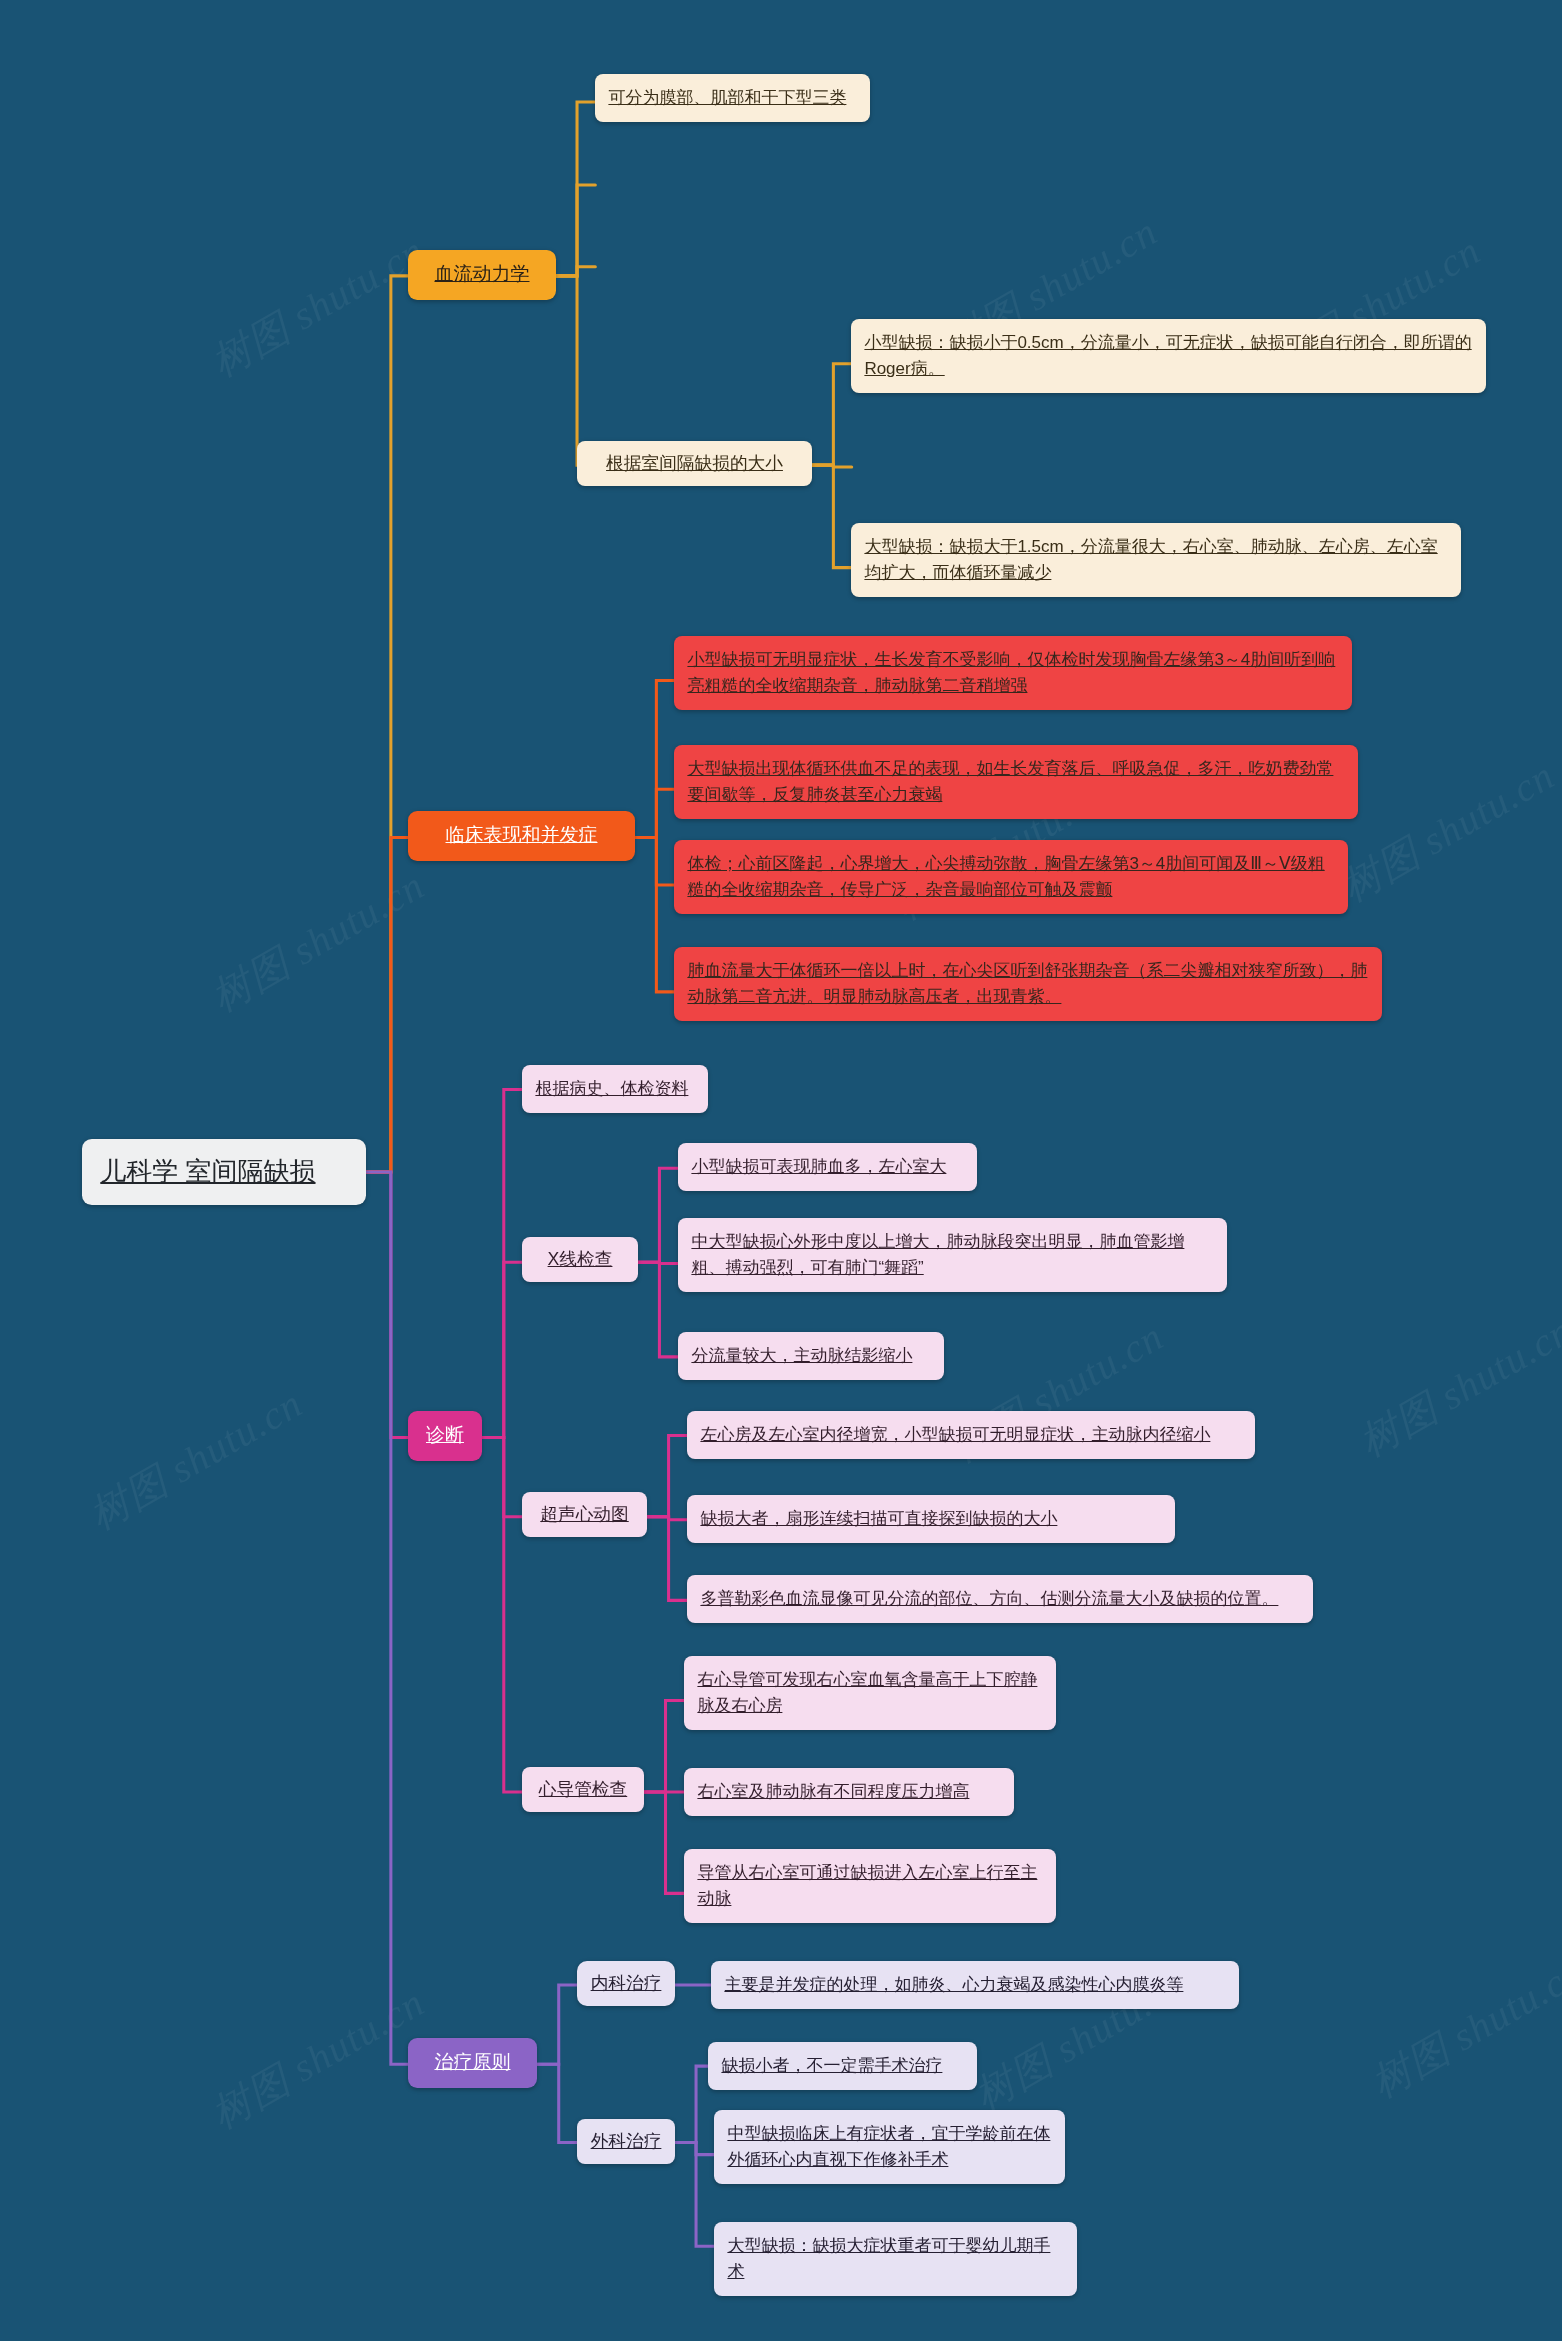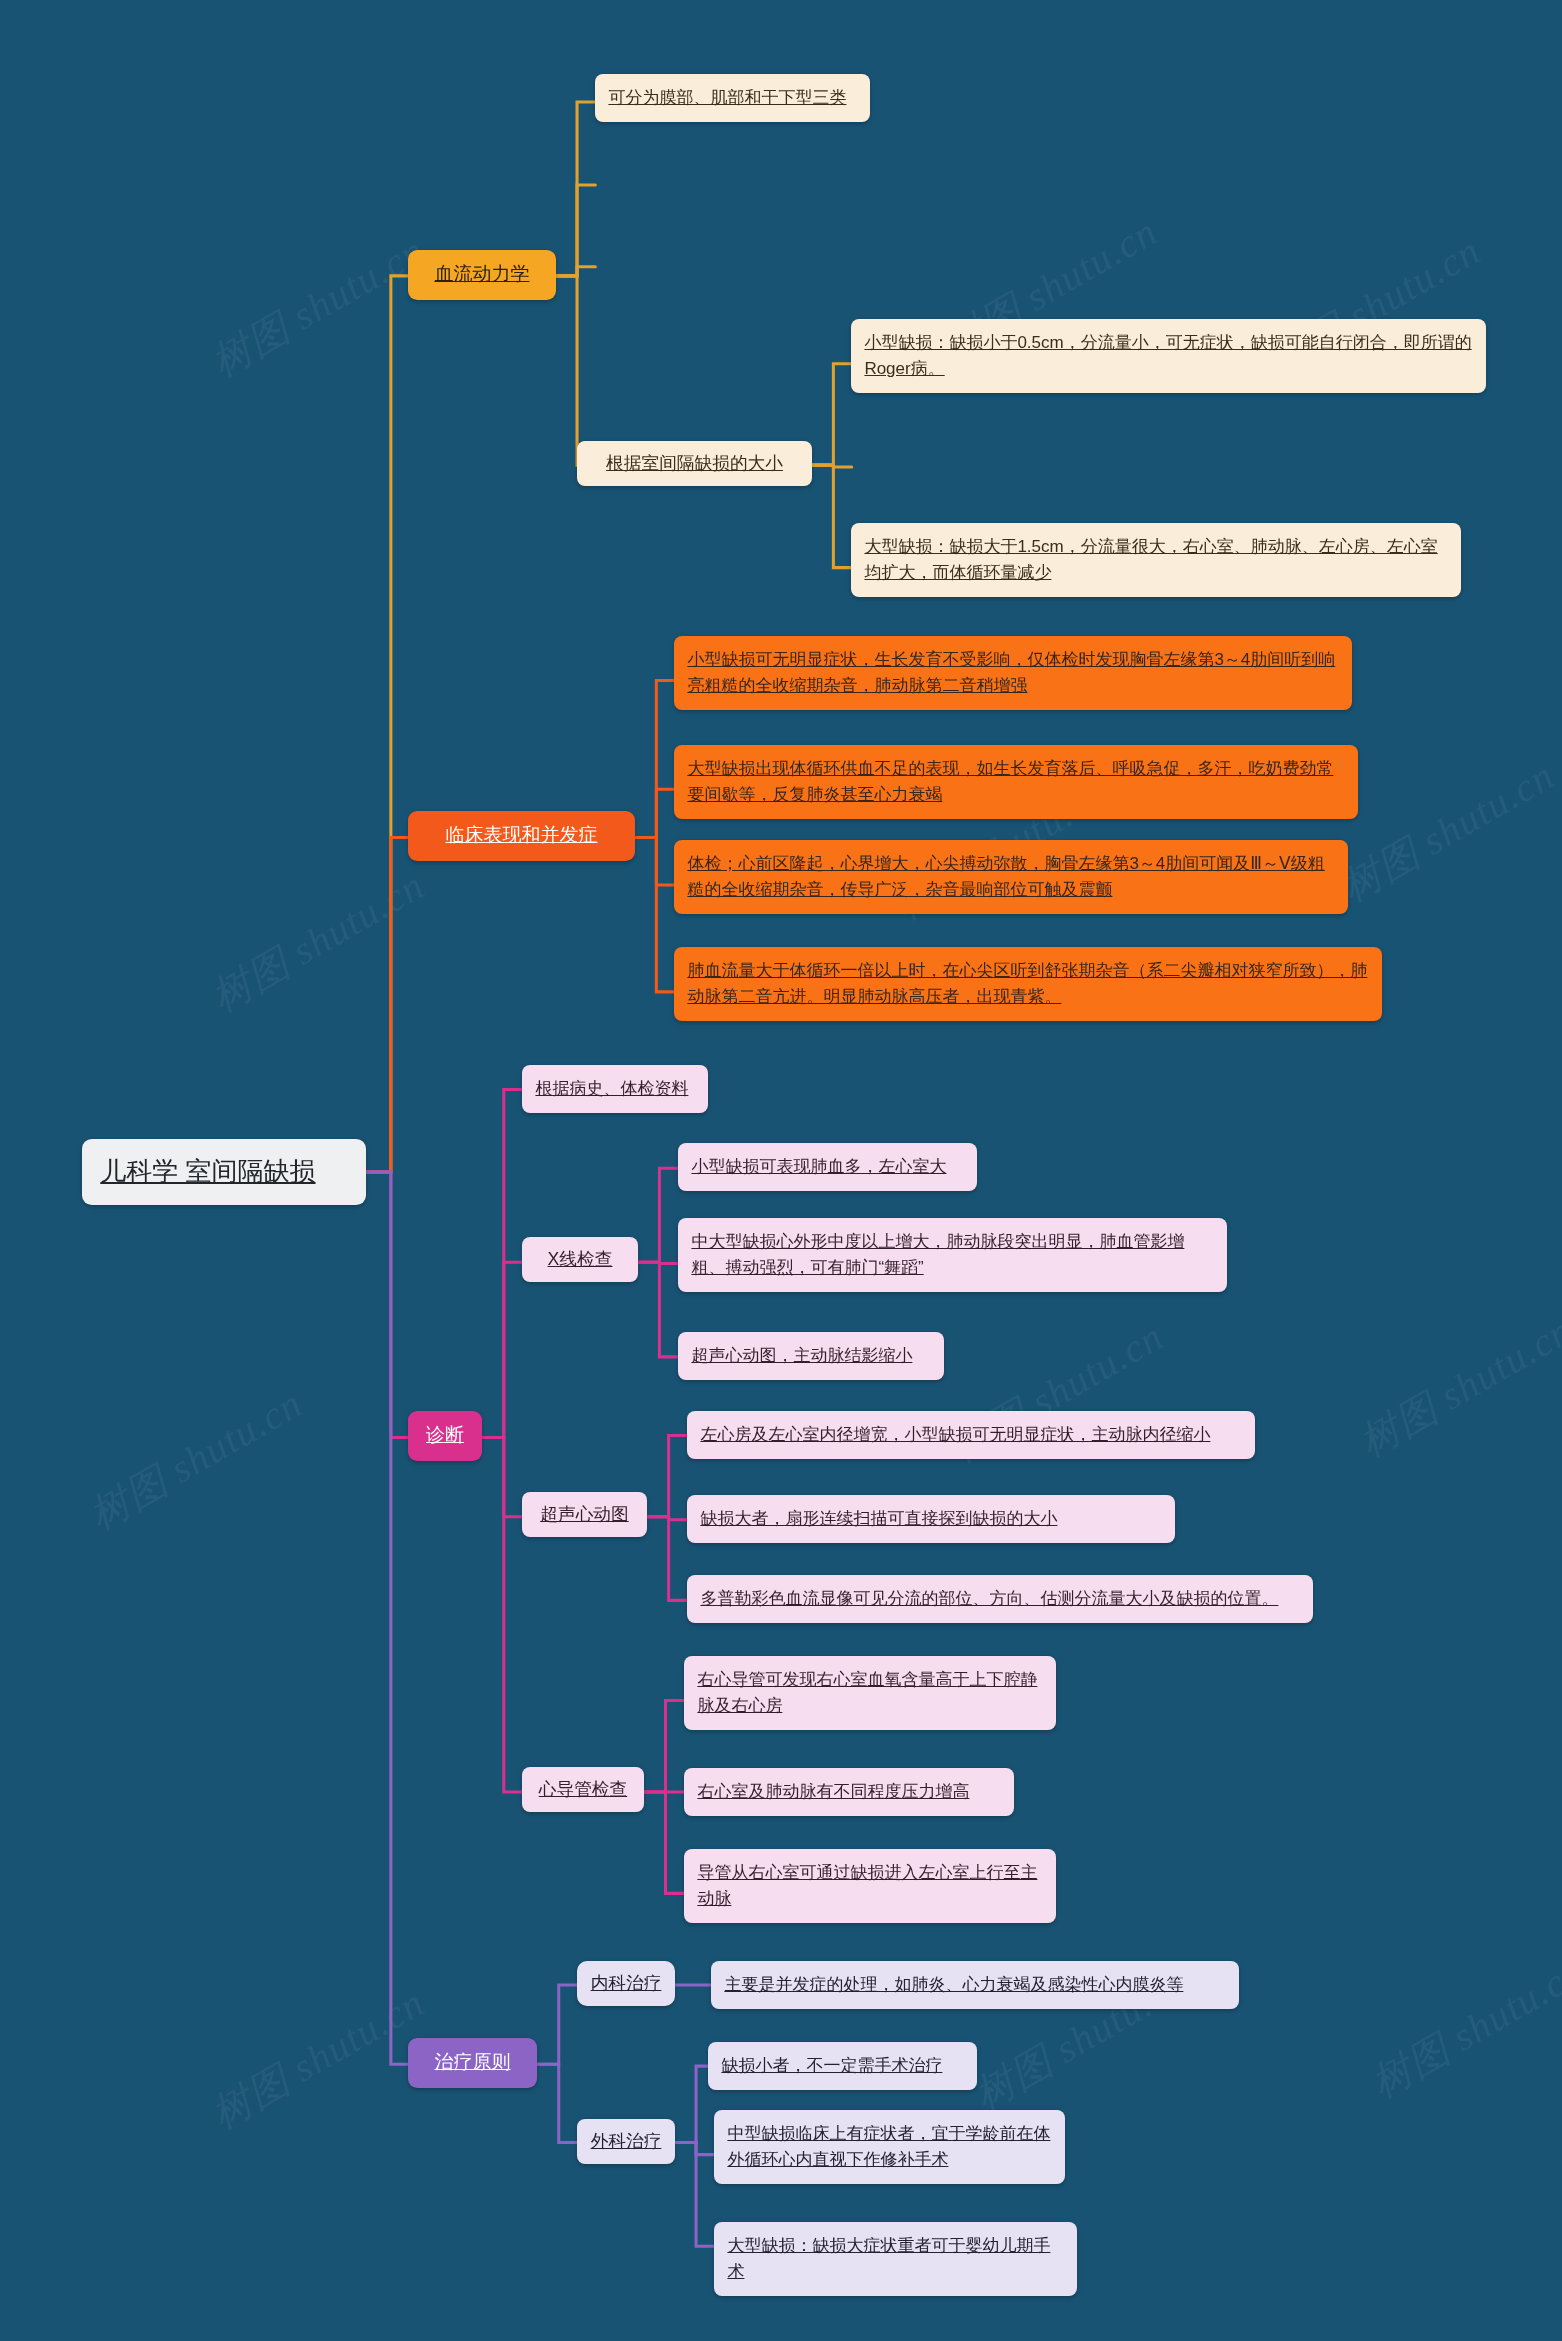--- a/index.html
+++ b/index.html
@@ -99,21 +99,21 @@
   .s-pinkbg { background: #F6DDEF; color: #331E2C; }
   .s-lav    { background: #E7E2F3; color: #262033; }
 
   
   .n-leaf {
     font-size: 17px;
     padding: 11px 13.4px;
     border-radius: 8px;
   }
   .l-cream { background: #FAEEDA; color: #3A2E17; }
-  .l-peach { background: #f97316; color: #36261D; align-items: flex-end; }
+  .l-peach { background: #ef4444; color: #36261D; align-items: flex-end; }
   .l-pink  { background: #F6DDEF; color: #331E2C; }
   .l-lav   { background: #E7E2F3; color: #262033; }
 </style>
 </head>
 <body>
 
 <div id="watermarks">
   <span class="wm" style="left:201px;  top:342px;">树图 shutu.cn</span>
   <span class="wm" style="left:934px; top:323px;">树图 shutu.cn</span>
   <span class="wm" style="left:1257px; top:342px;">树图 shutu.cn</span>
@@ -239,21 +239,21 @@
   <div class="node n-b2 s-pinkbg" style="left:522px; top:1237px; width:116px;">
     <span class="txt" style="text-align:center;">X线检查</span>
   </div>
   <div class="node n-leaf l-pink" style="left:678px; top:1143px; width:299px;">
     <span class="txt">小型缺损可表现肺血多，左心室大</span>
   </div>
   <div class="node n-leaf l-pink" style="left:678px; top:1218px; width:549px;">
     <span class="txt">中大型缺损心外形中度以上增大，肺动脉段突出明显，肺血管影增粗、搏动强烈，可有肺门“舞蹈”</span>
   </div>
   <div class="node n-leaf l-pink" style="left:678px; top:1332px; width:266px;">
-    <span class="txt">超声心动图，主动脉结影缩小</span>
+    <span class="txt">分流量较大，主动脉结影缩小</span>
   </div>
 
   <div class="node n-b2 s-pinkbg" style="left:522px; top:1492px; width:125px;">
     <span class="txt" style="text-align:center;">超声心动图</span>
   </div>
   <div class="node n-leaf l-pink" style="left:687px; top:1411px; width:568px;">
     <span class="txt">左心房及左心室内径增宽，小型缺损可无明显症状，主动脉内径缩小</span>
   </div>
   <div class="node n-leaf l-pink" style="left:687px; top:1495px; width:488px;">
     <span class="txt">缺损大者，扇形连续扫描可直接探到缺损的大小</span>

